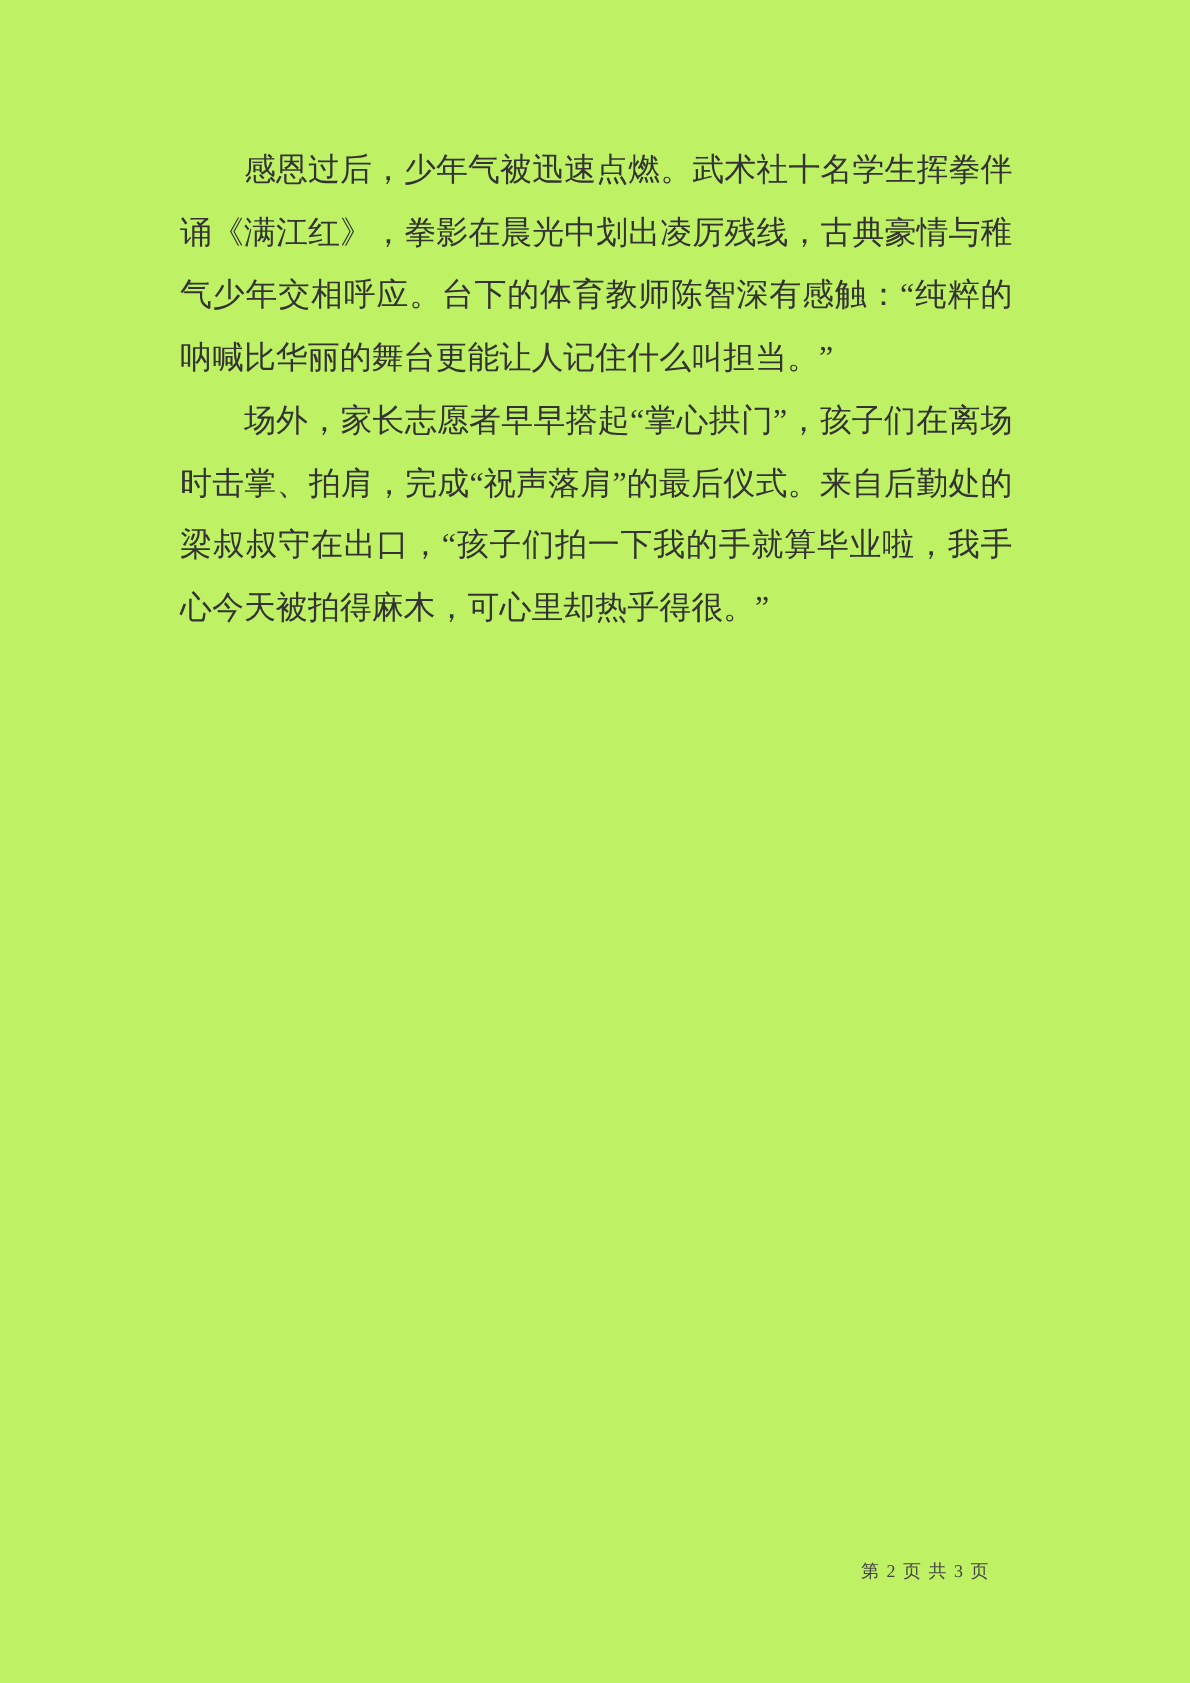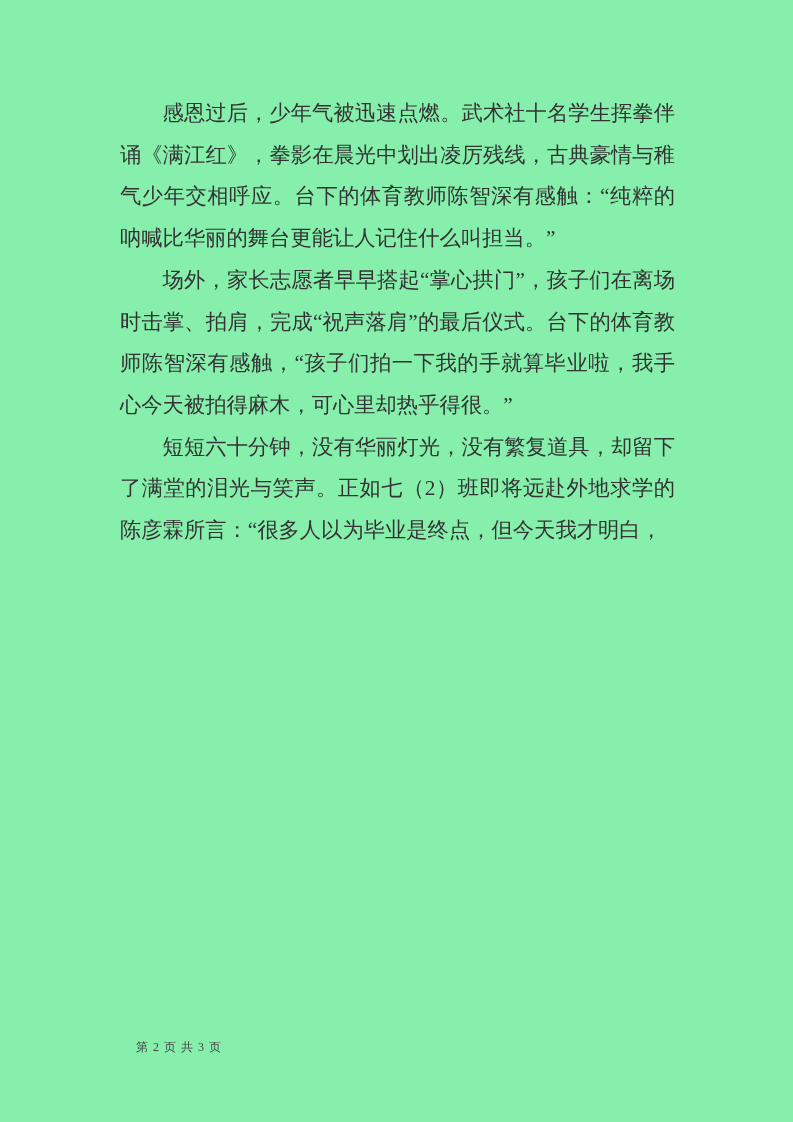--- a/index.html
+++ b/index.html
@@ -4,21 +4,21 @@
 <style>
   html, body {
     margin: 0;
     padding: 0;
     background: #ffffff;
   }
   .page {
     position: relative;
     width: 793px;
     height: 1122px;
-    background: #86efac;
+    background: #bef264;
     overflow: hidden;
     font-family: "Liberation Serif", "DejaVu Serif", serif;
   }
   .doc-content {
     position: absolute;
     left: 120px;
     top: 93px;
     width: 555px;
     color: #333333;
     font-size: 21.3px;
@@ -27,38 +27,37 @@
     text-justify: inter-ideograph;
   }
   .doc-content p {
     margin: 0;
     padding: 0;
     text-indent: 2em;
     word-break: break-all;
   }
   .doc-footer {
     position: absolute;
-    left: 136px;
+    left: 105px;
     top: 1038px;
     width: 555px;
-    text-align: left;
+    text-align: right;
     font-size: 12px;
     line-height: 18px;
     color: #444444;
     letter-spacing: 1px;
   }
 </style>
 </head>
 <body>
 
 <div class="page">
 
   <div class="doc-content">
     <p>感恩过后，少年气被迅速点燃。武术社十名学生挥拳伴诵《满江红》，拳影在晨光中划出凌厉残线，古典豪情与稚气少年交相呼应。台下的体育教师陈智深有感触：“纯粹的呐喊比华丽的舞台更能让人记住什么叫担当。”</p>
-    <p>场外，家长志愿者早早搭起“掌心拱门”，孩子们在离场时击掌、拍肩，完成“祝声落肩”的最后仪式。台下的体育教师陈智深有感触，“孩子们拍一下我的手就算毕业啦，我手心今天被拍得麻木，可心里却热乎得很。”</p>
-    <p>短短六十分钟，没有华丽灯光，没有繁复道具，却留下了满堂的泪光与笑声。正如七（2）班即将远赴外地求学的陈彦霖所言：“很多人以为毕业是终点，但今天我才明白，</p>
+    <p>场外，家长志愿者早早搭起“掌心拱门”，孩子们在离场时击掌、拍肩，完成“祝声落肩”的最后仪式。来自后勤处的梁叔叔守在出口，“孩子们拍一下我的手就算毕业啦，我手心今天被拍得麻木，可心里却热乎得很。”</p>
   </div>
 
   <div class="doc-footer">
     <span>第 2 页 共 3 页</span>
   </div>
 
 </div>
 
 </body></html>

